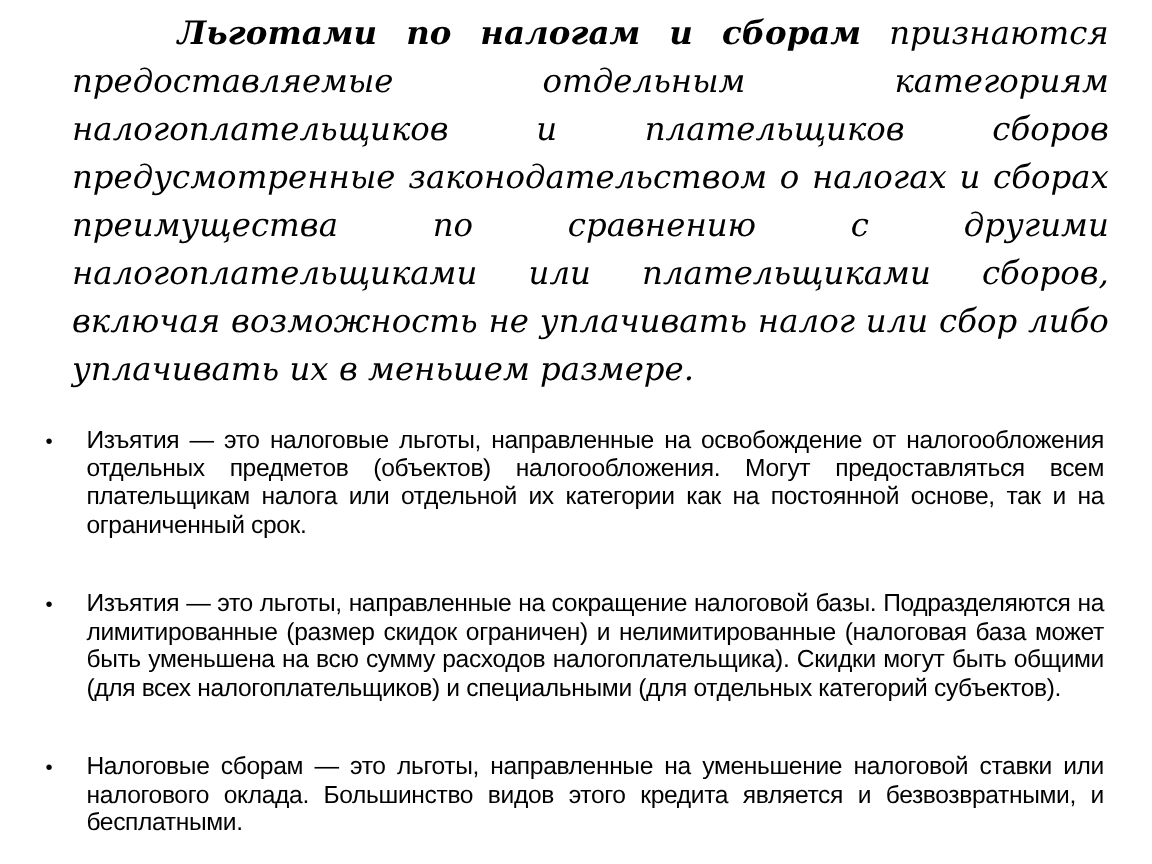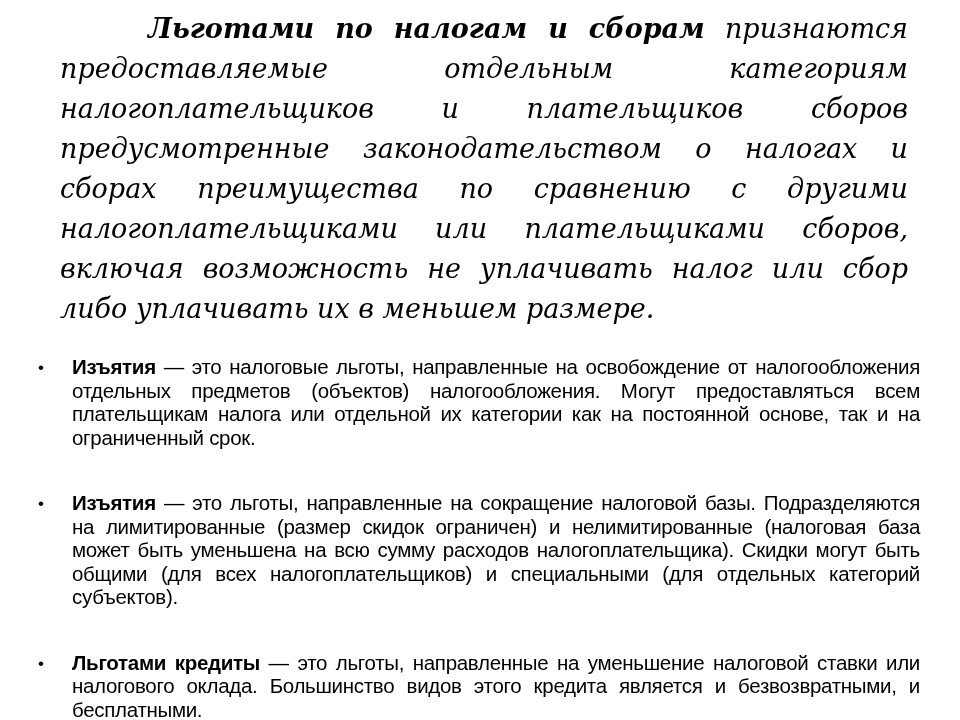--- a/index.html
+++ b/index.html
@@ -11,21 +11,21 @@
     position: relative;
     width: 960px;
     height: 720px;
     background: #ffffff;
     color: #000000;
     overflow: hidden;
     box-sizing: border-box;
   }
   .intro {
     margin: 0;
-    padding: 9px 52px 0 60px;
+    padding: 9px 36px 0 60px;
     font-family: "DejaVu Serif", serif;
     font-style: italic;
     font-size: 27px;
     line-height: 40px;
     text-align: justify;
     text-indent: 88px;
   }
   .intro .lead {
     font-weight: bold;
   }
@@ -44,21 +44,21 @@
     padding-left: 34px;
     margin-bottom: 42px;
   }
   .bullet-marker {
     position: absolute;
     left: 0;
     top: 1px;
     font-size: 17px;
   }
   .term {
-    font-weight: bold;
+    font-weight: normal;
   }
 </style>
 </head>
 <body>
 
 <div class="slide">
 
   <p class="intro"><span class="lead">Льготами по налогам и сборам</span><span> признаются предоставляемые отдельным категориям налогоплательщиков и плательщиков сборов предусмотренные законодательством о налогах и сборах преимущества по сравнению с другими налогоплательщиками или плательщиками сборов, включая возможность не уплачивать налог или сбор либо уплачивать их в меньшем размере.</span></p>
 
   <ul class="bullets">
@@ -67,19 +67,19 @@
       <span class="bullet-marker">•</span><span class="term">Изъятия</span>
       <span>— это налоговые льготы, направленные на освобождение от налогообложения отдельных предметов (объектов) налогообложения. Могут предоставляться всем плательщикам налога или отдельной их категории как на постоянной основе, так и на ограниченный срок.</span>
     </li>
 
     <li>
       <span class="bullet-marker">•</span><span class="term">Изъятия</span>
       <span>— это льготы, направленные на сокращение налоговой базы. Подразделяются на лимитированные (размер скидок ограничен) и нелимитированные (налоговая база может быть уменьшена на всю сумму расходов налогоплательщика). Скидки могут быть общими (для всех налогоплательщиков) и специальными (для отдельных категорий субъектов).</span>
     </li>
 
     <li>
-      <span class="bullet-marker">•</span><span class="term">Льготами кредиты</span>
+      <span class="bullet-marker">•</span><span class="term">Налоговые сборам</span>
       <span>— это льготы, направленные на уменьшение налоговой ставки или налогового оклада. Большинство видов этого кредита является и безвозвратными, и бесплатными.</span>
     </li>
 
   </ul>
 
 </div>
 
 </body></html>

